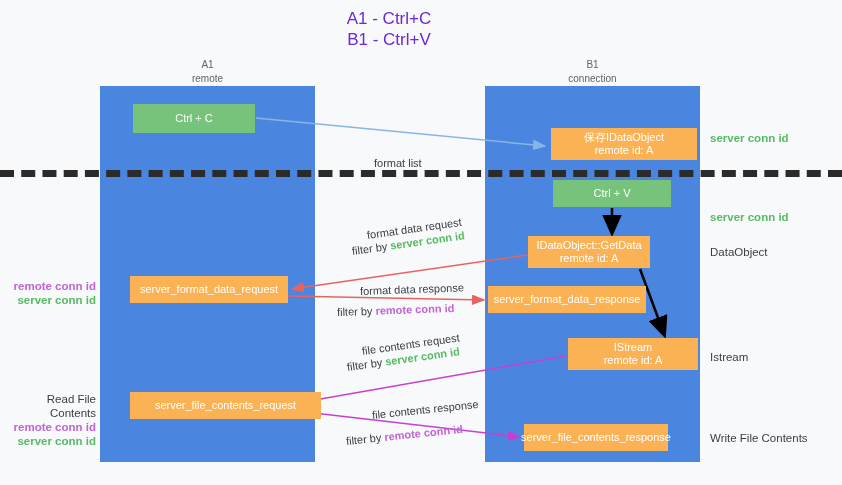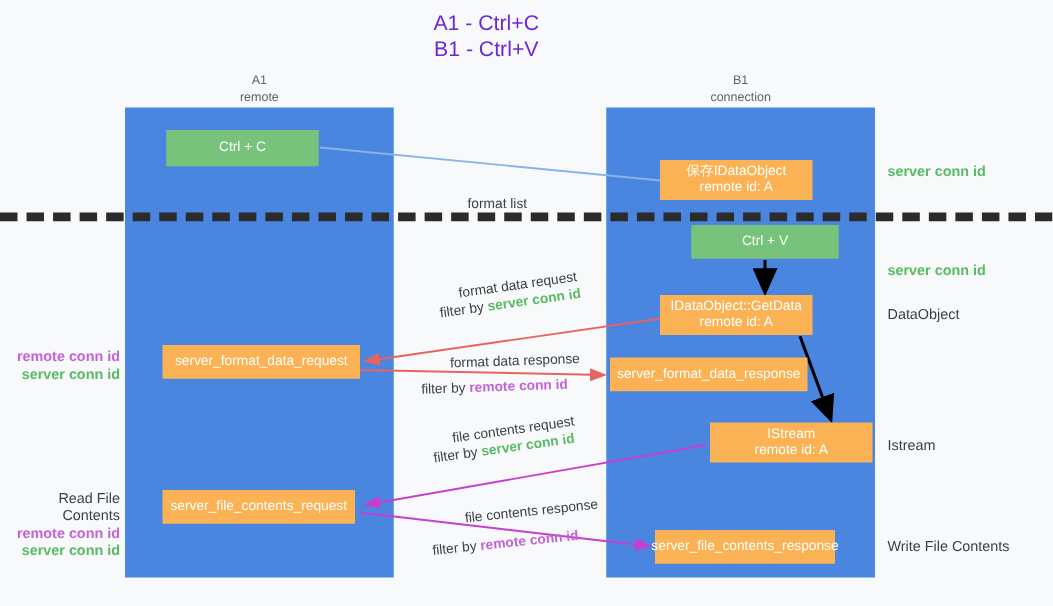--- a/index.html
+++ b/index.html
@@ -61,27 +61,27 @@
     font-size: 11px;
     line-height: 13px;
     text-align: center;
     padding: 2px 4px;
   }
   .node.green { background: #78c37c; }
   .node.orange { background: #fbb254; }
   .node .sub { font-size: 11px; line-height: 13px; }
 
   #n-ctrlc   { left: 133px; top: 104px; width: 122px; height: 29px; }
-  #n-save    { left: 528px; top: 128px; width: 122px; height: 32px; text-align: right; }
+  #n-save    { left: 551px; top: 128px; width: 146px; height: 32px; text-align: right; }
   #n-ctrlv   { left: 553px; top: 180px; width: 118px; height: 27px; }
   #n-getdata { left: 528px; top: 236px; width: 122px; height: 32px; }
   #n-sfdreq  { left: 130px; top: 276px; width: 158px; height: 27px; }
   #n-sfdres  { left: 488px; top: 286px; width: 158px; height: 27px; }
   #n-istream { left: 568px; top: 338px; width: 130px; height: 32px; }
-  #n-sfcreq  { left: 130px; top: 392px; width: 154px; height: 27px; }
+  #n-sfcreq  { left: 130px; top: 392px; width: 191px; height: 27px; }
   #n-sfcres  { left: 524px; top: 424px; width: 144px; height: 27px; }
 
   
   .ann {
     font-size: 11.5px;
     line-height: 14px;
   }
   .ann.green { color: #57bb63; font-weight: bold; }
   .ann.plain { color: #3c4043; }
   #ann-sci1 { left: 710px; top: 131px; }

